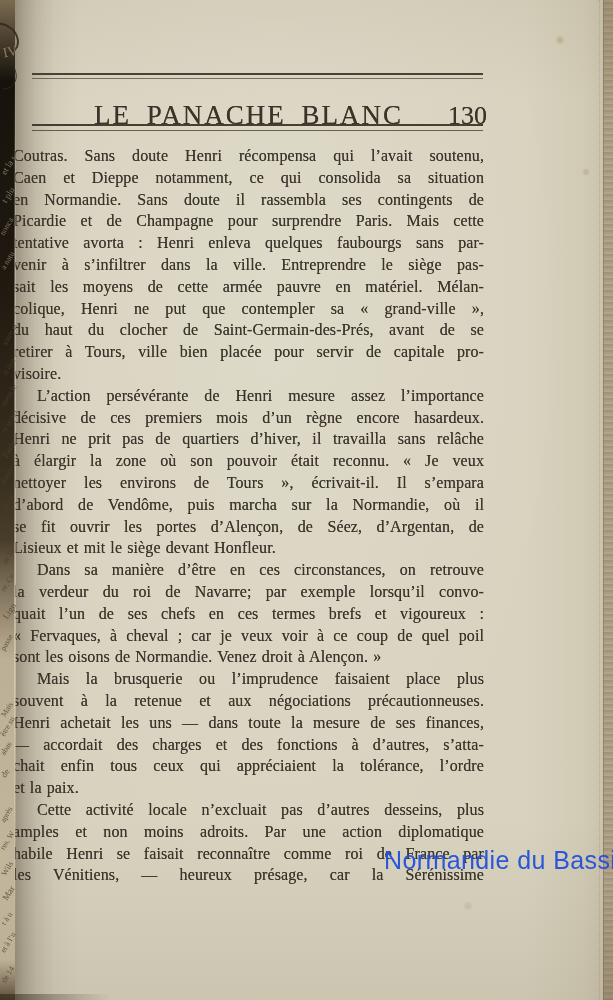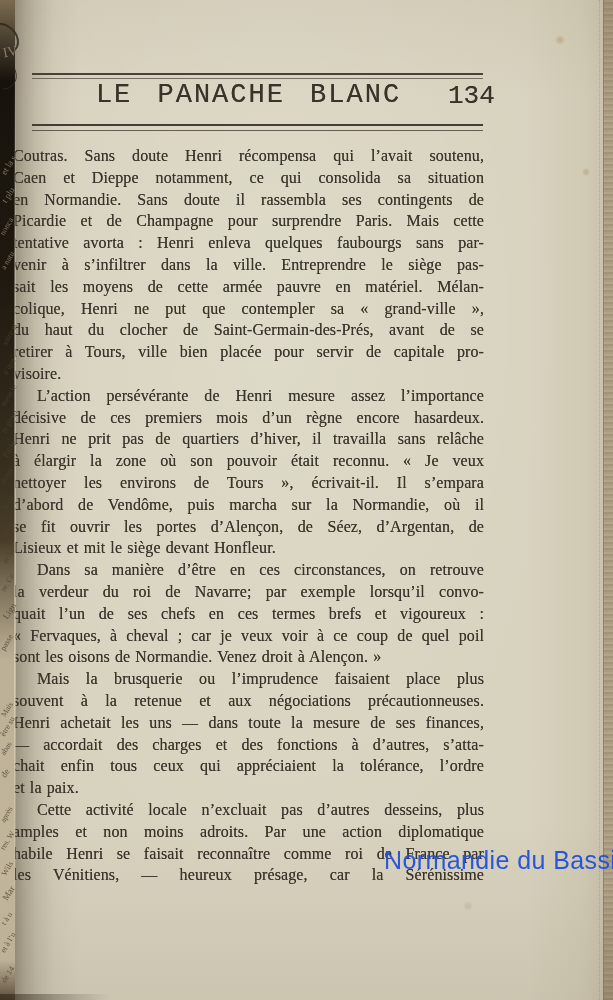--- a/index.html
+++ b/index.html
@@ -43,21 +43,21 @@
     background:
       linear-gradient(to bottom, rgba(120,100,70,0.25), rgba(0,0,0,0) 12%, rgba(0,0,0,0) 88%, rgba(110,92,64,0.3)),
       repeating-linear-gradient(to bottom, #b3a58a 0 2px, #a2947a 2px 4px, #ab9d82 4px 6px);
     border-left:1px solid rgba(125,110,84,0.55);
   }
   .edge-line{position:absolute;right:13px;top:0;width:0;height:1000px;z-index:4;
     border-left:1px dotted rgba(120,100,75,0.28);}
   .bottom-wedge{position:absolute;left:0;bottom:0;width:110px;height:6px;z-index:7;
     background:linear-gradient(to right, rgba(40,30,18,0.55), rgba(40,30,18,0));}
   
-  .running-head{position:absolute;left:13px;top:80px;width:471px;height:30px;z-index:2;font-family:Liberation Mono, monospace;}
+  .running-head{position:absolute;left:13px;top:100px;width:471px;height:30px;z-index:2;}
   .head-title{
     position:absolute;left:0;right:0;text-align:center;
     font-size:27px;letter-spacing:2px;word-spacing:7px;color:#3a332a;
     text-shadow:0 0 0.6px rgba(58,51,42,0.75);
   }
   .head-number{
     position:absolute;left:435px;top:1px;font-size:26px;color:#3a332a;
     text-shadow:0 0 0.6px rgba(58,51,42,0.75);
   }
   .rule{position:absolute;left:32px;width:451px;z-index:2;}
@@ -83,21 +83,21 @@
   }
 </style>
 </head>
 <body>
 
 <div id="photo">
 
   <div id="rule-top" class="rule"></div>
   <div class="running-head">
     <div class="head-title">LE PANACHE BLANC</div>
-    <div class="head-number">134</div>
+    <div class="head-number">130</div>
   </div>
   <div id="rule-bottom" class="rule"></div>
 
   <div class="body-text" style="color: rgb(58, 51, 42);">
 
   <div class="tline">Coutras. Sans doute Henri récompensa qui l’avait soutenu,</div>
       <div class="tline">Caen et Dieppe notamment, ce qui consolida sa situation</div>
       <div class="tline">en Normandie. Sans doute il rassembla ses contingents de</div>
       <div class="tline">Picardie et de Champagne pour surprendre Paris. Mais cette</div>
       <div class="tline">tentative avorta : Henri enleva quelques faubourgs sans par-</div>

